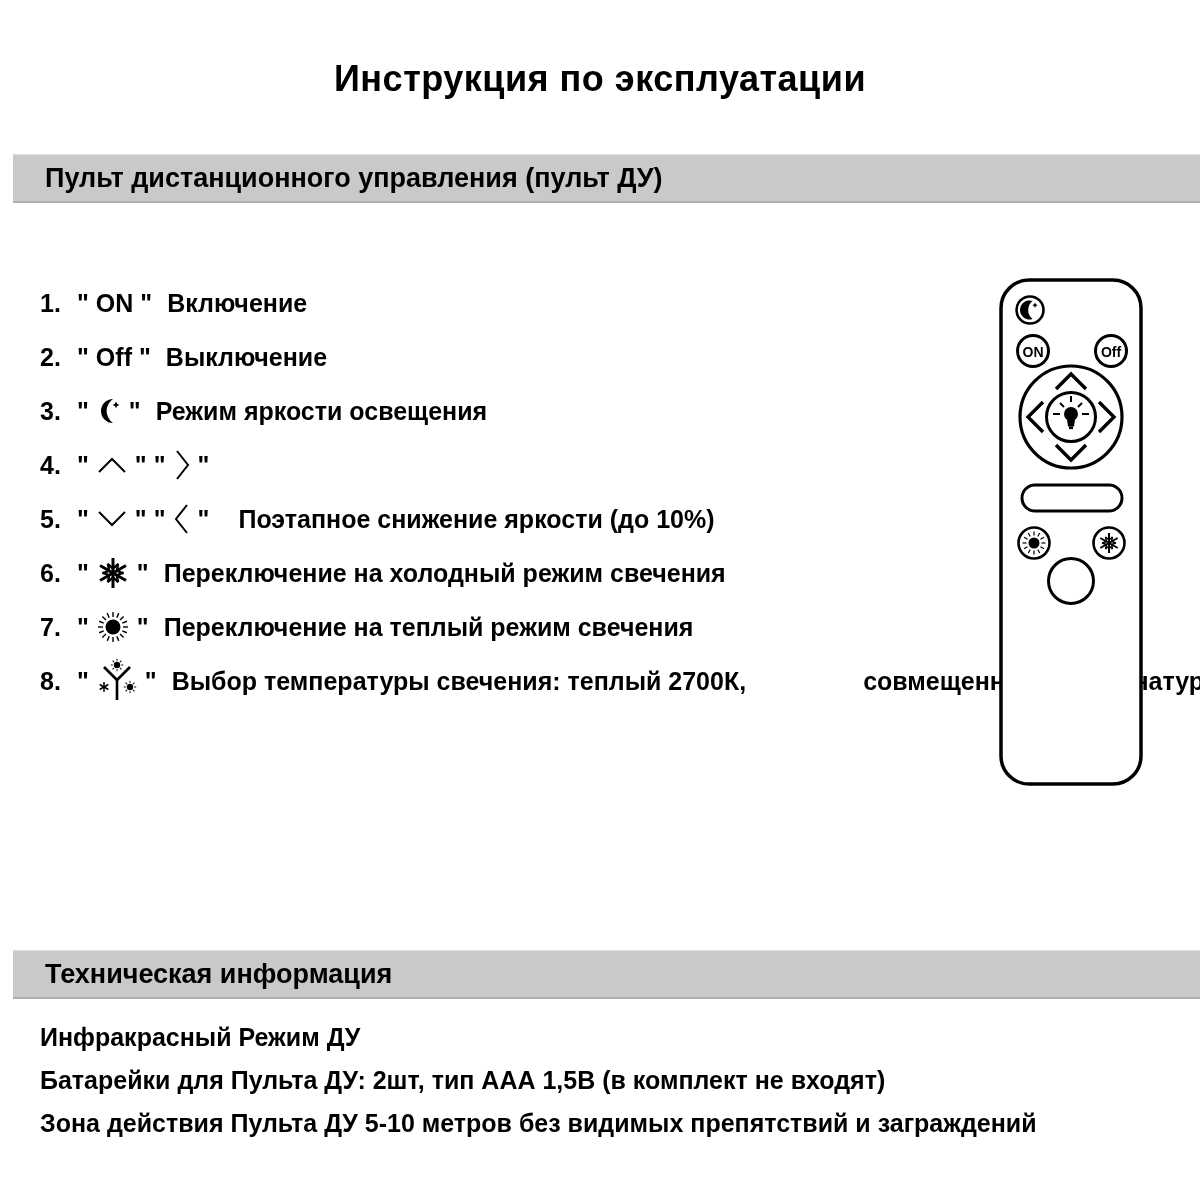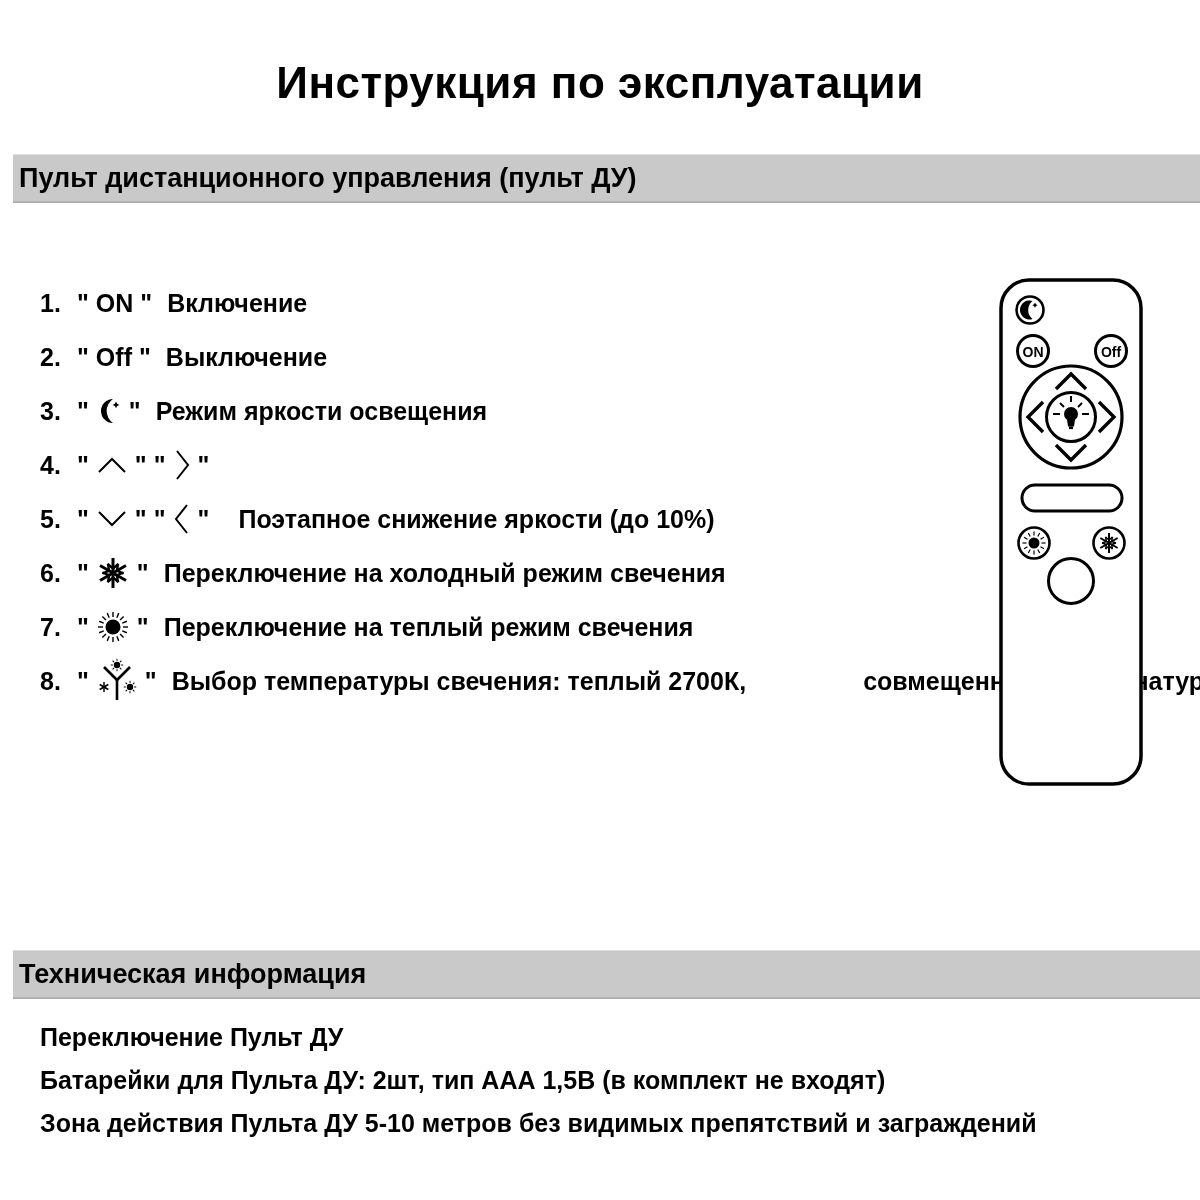--- a/index.html
+++ b/index.html
@@ -3,26 +3,26 @@
 <meta charset="utf-8">
 <style>
   * { margin:0; padding:0; box-sizing:border-box; }
   html,body { background:#fff; }
   .page {
     position:relative; width:1200px; height:1200px; background:#fff;
     font-family:"Liberation Sans", sans-serif; color:#000; overflow:hidden;
   }
   .title {
     position:absolute; top:58px; left:0; width:100%;
-    text-align:center; font-size:44px; font-weight:bold; letter-spacing:0.5px;
+    text-align:center; font-size:36px; font-weight:bold; letter-spacing:0.5px;
   }
   .banner {
     position:absolute; left:13px; right:0; height:49px;
     background:#c9c9c9; border-top:1px solid #dedede; border-bottom:2px solid #b0b0b0;
-    display:flex; align-items:center; padding-left:6px;
+    display:flex; align-items:center; padding-left:32px;
     font-size:27px; font-weight:bold;
   }
   .banner-remote { top:154px; }
   .banner-tech   { top:938px;margin-top:12px; }
 
   .items { position:absolute; left:40px; top:276px; width:930px; }
   .item { height:54px; display:flex; align-items:center; gap:7px;
           font-size:25px; font-weight:bold; white-space:nowrap; }
   .item .num { min-width:30px; }
   .item .q { font-weight:bold; }
@@ -331,18 +331,18 @@
 
       <circle cx="72" cy="303" r="22.5" fill="none" stroke="#000" stroke-width="3"></circle>
     </svg>
   </div>
 
   <div class="banner banner-tech">
     <span>Техническая информация</span>
   </div>
 
   <div class="tech">
-    <div class="tech-line">Переключение Пульт ДУ</div>
+    <div class="tech-line">Инфракрасный Режим ДУ</div>
     <div class="tech-line">Батарейки для Пульта ДУ: 2шт, тип ААА 1,5В (в комплект не входят)</div>
     <div class="tech-line">Зона действия Пульта ДУ 5-10 метров без видимых препятствий и заграждений</div>
   </div>
 
 </div>
 
 </body></html>

